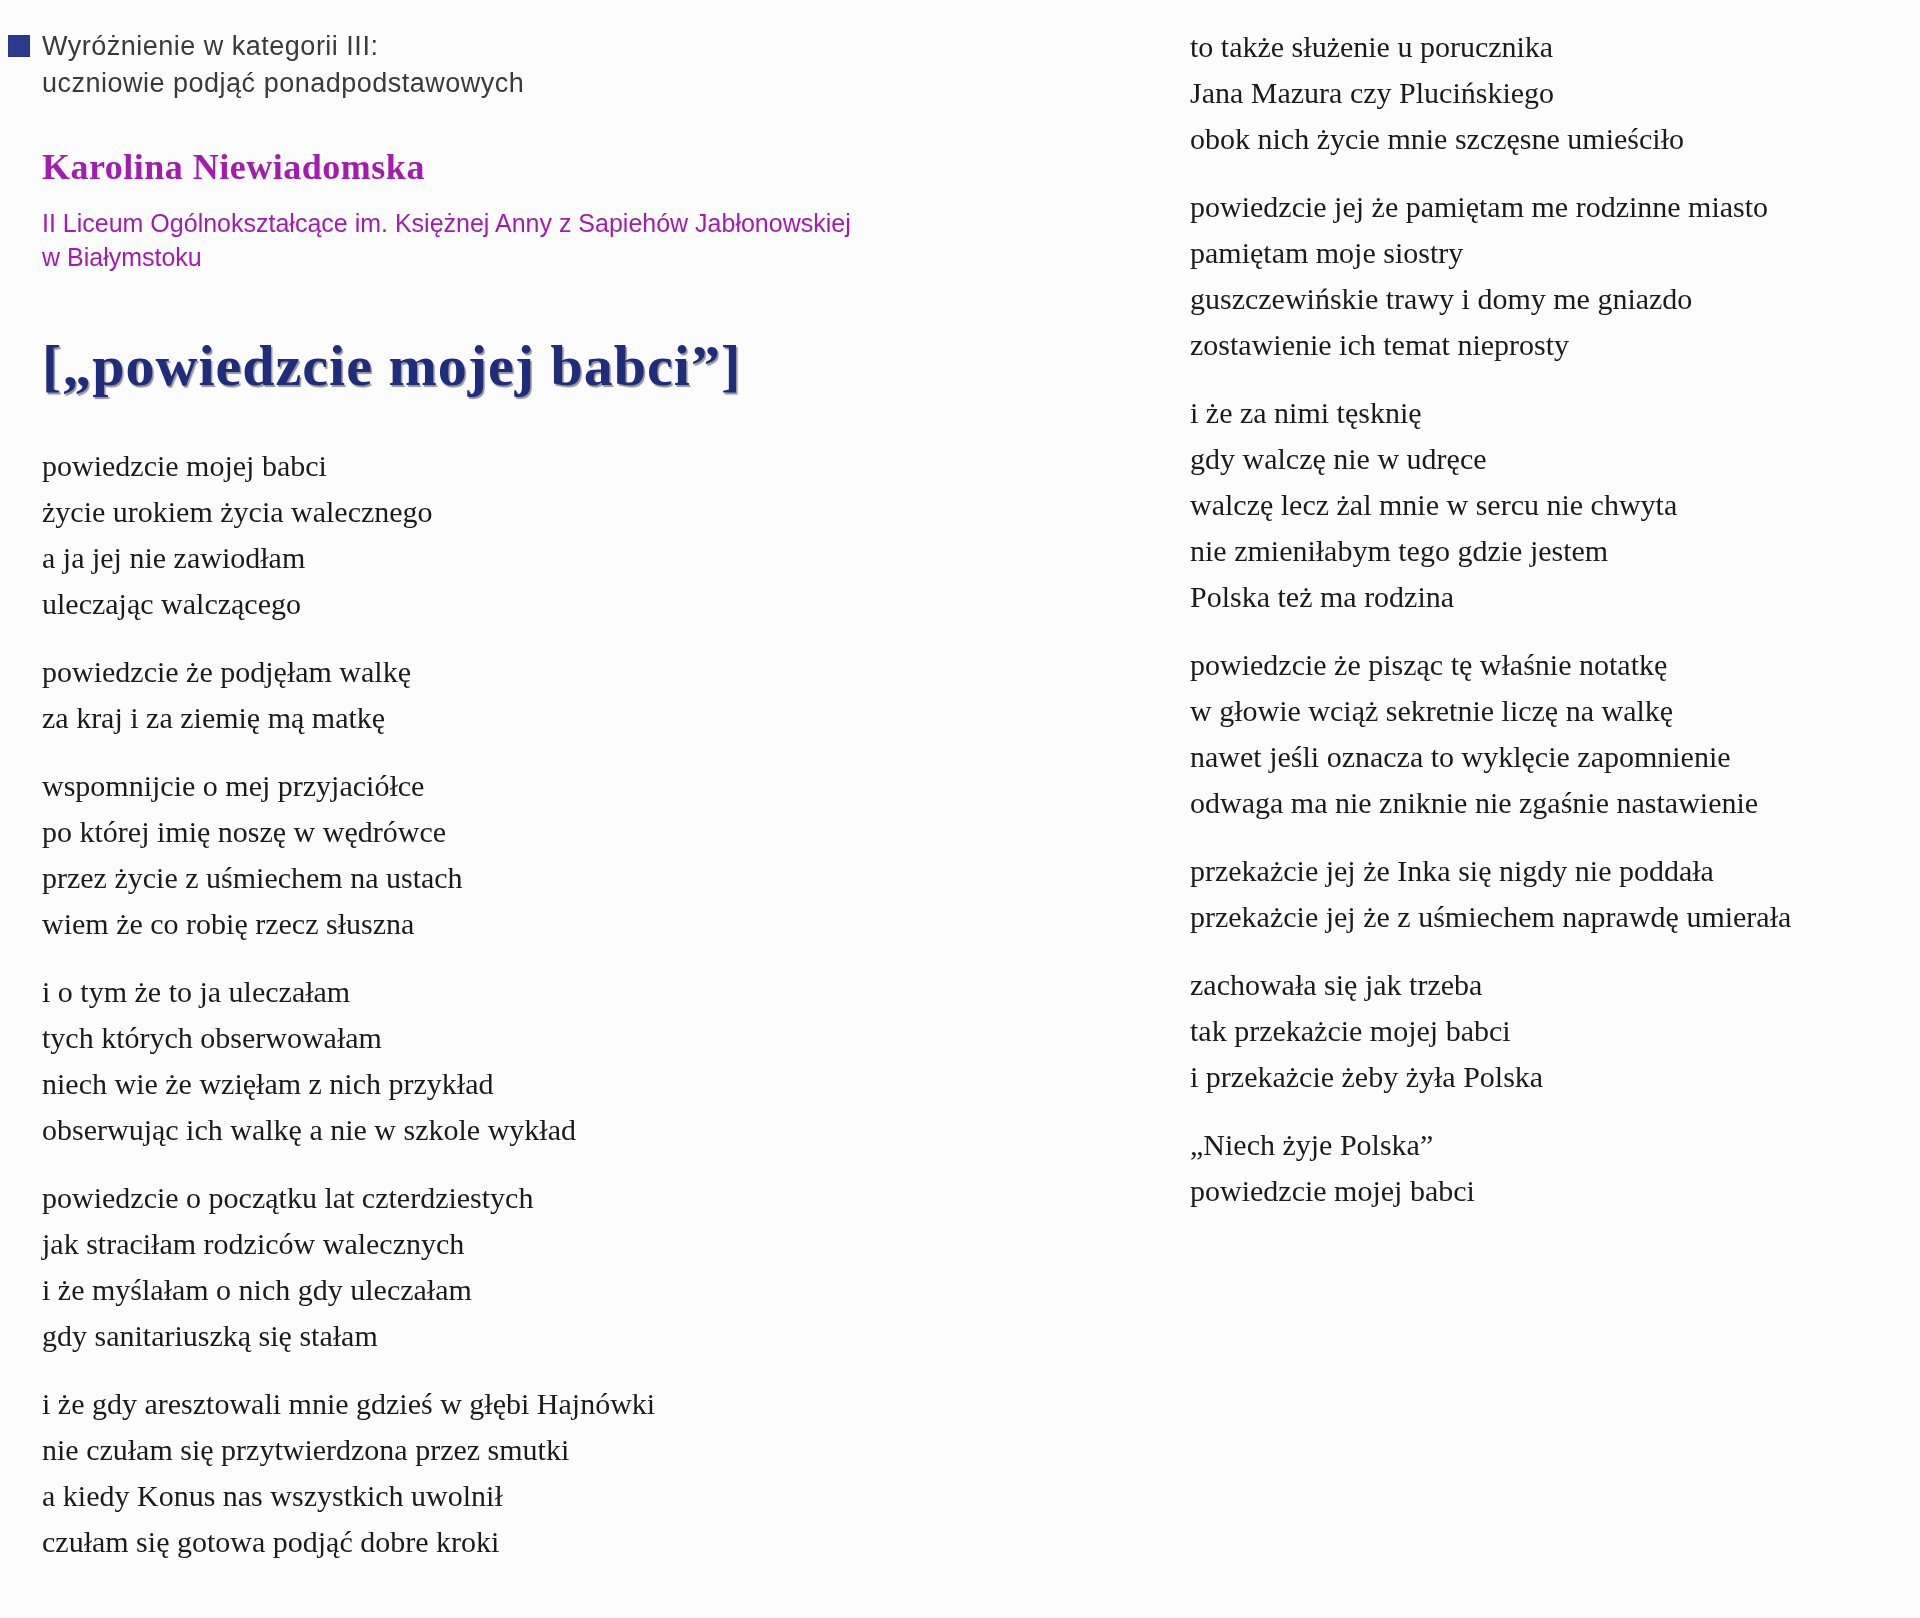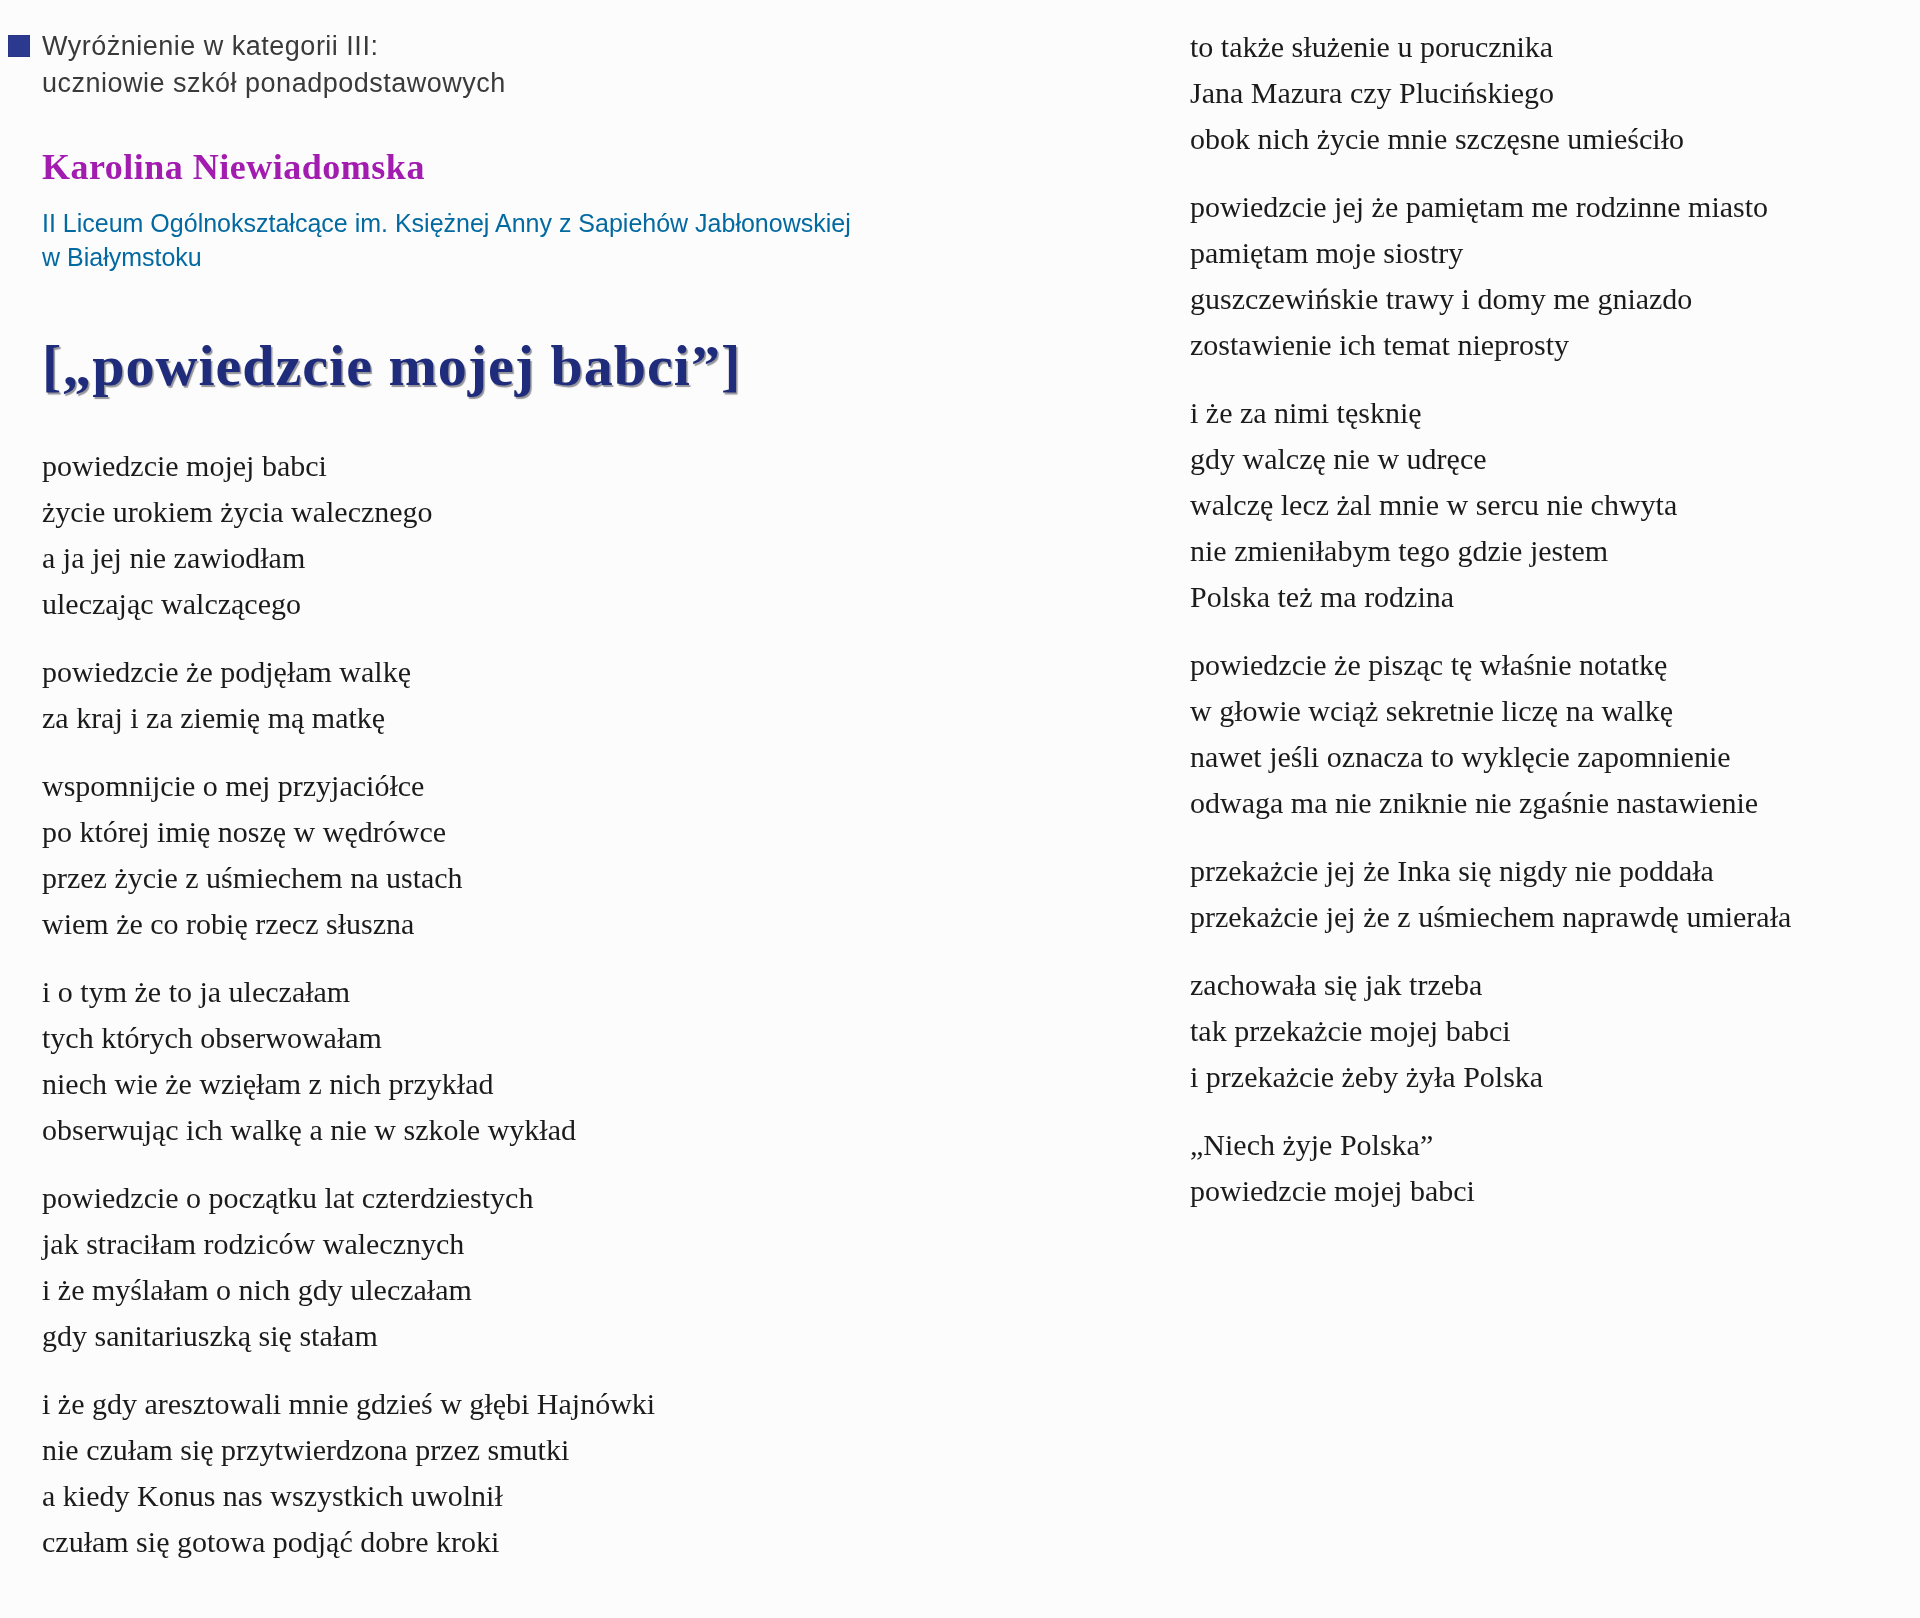--- a/index.html
+++ b/index.html
@@ -51,21 +51,21 @@
     font-weight: bold;
     font-size: 36px;
     color: #a21caf;
     letter-spacing: 0.5px;
   }
   .school-block {
     margin-top: 18px;
     font-family: "Liberation Sans", sans-serif;
     font-size: 25px;
     line-height: 34px;
-    color: #0369a1;
+    color: #a21caf;
   }
   .poem-title {
     margin-top: 58px;
     font-family: "Liberation Serif", serif;
     font-weight: bold;
     font-size: 58px;
     letter-spacing: 1px;
     color: #1f2c7c;
     text-shadow: 1.5px 1.5px 1px rgba(20, 20, 30, 0.45);
   }
@@ -86,21 +86,21 @@
 </head>
 <body>
 
 <div class="page">
 
   <div class="col-left">
 
     <div class="award-block">
       <span class="award-bullet" style="background: rgb(43, 58, 143);"></span>
       <div>Wyróżnienie w kategorii III:</div>
-      <div>uczniowie szkół ponadpodstawowych</div>
+      <div>uczniowie podjąć ponadpodstawowych</div>
     </div>
 
     <div class="author-name">Karolina Niewiadomska</div>
 
     <div class="school-block">
       <div>II Liceum Ogólnokształcące im. Księżnej Anny z Sapiehów Jabłonowskiej</div>
       <div>w Białymstoku</div>
     </div>
 
     <div class="poem-title" style="color: rgb(31, 44, 124);">[„powiedzcie mojej babci”]</div>

